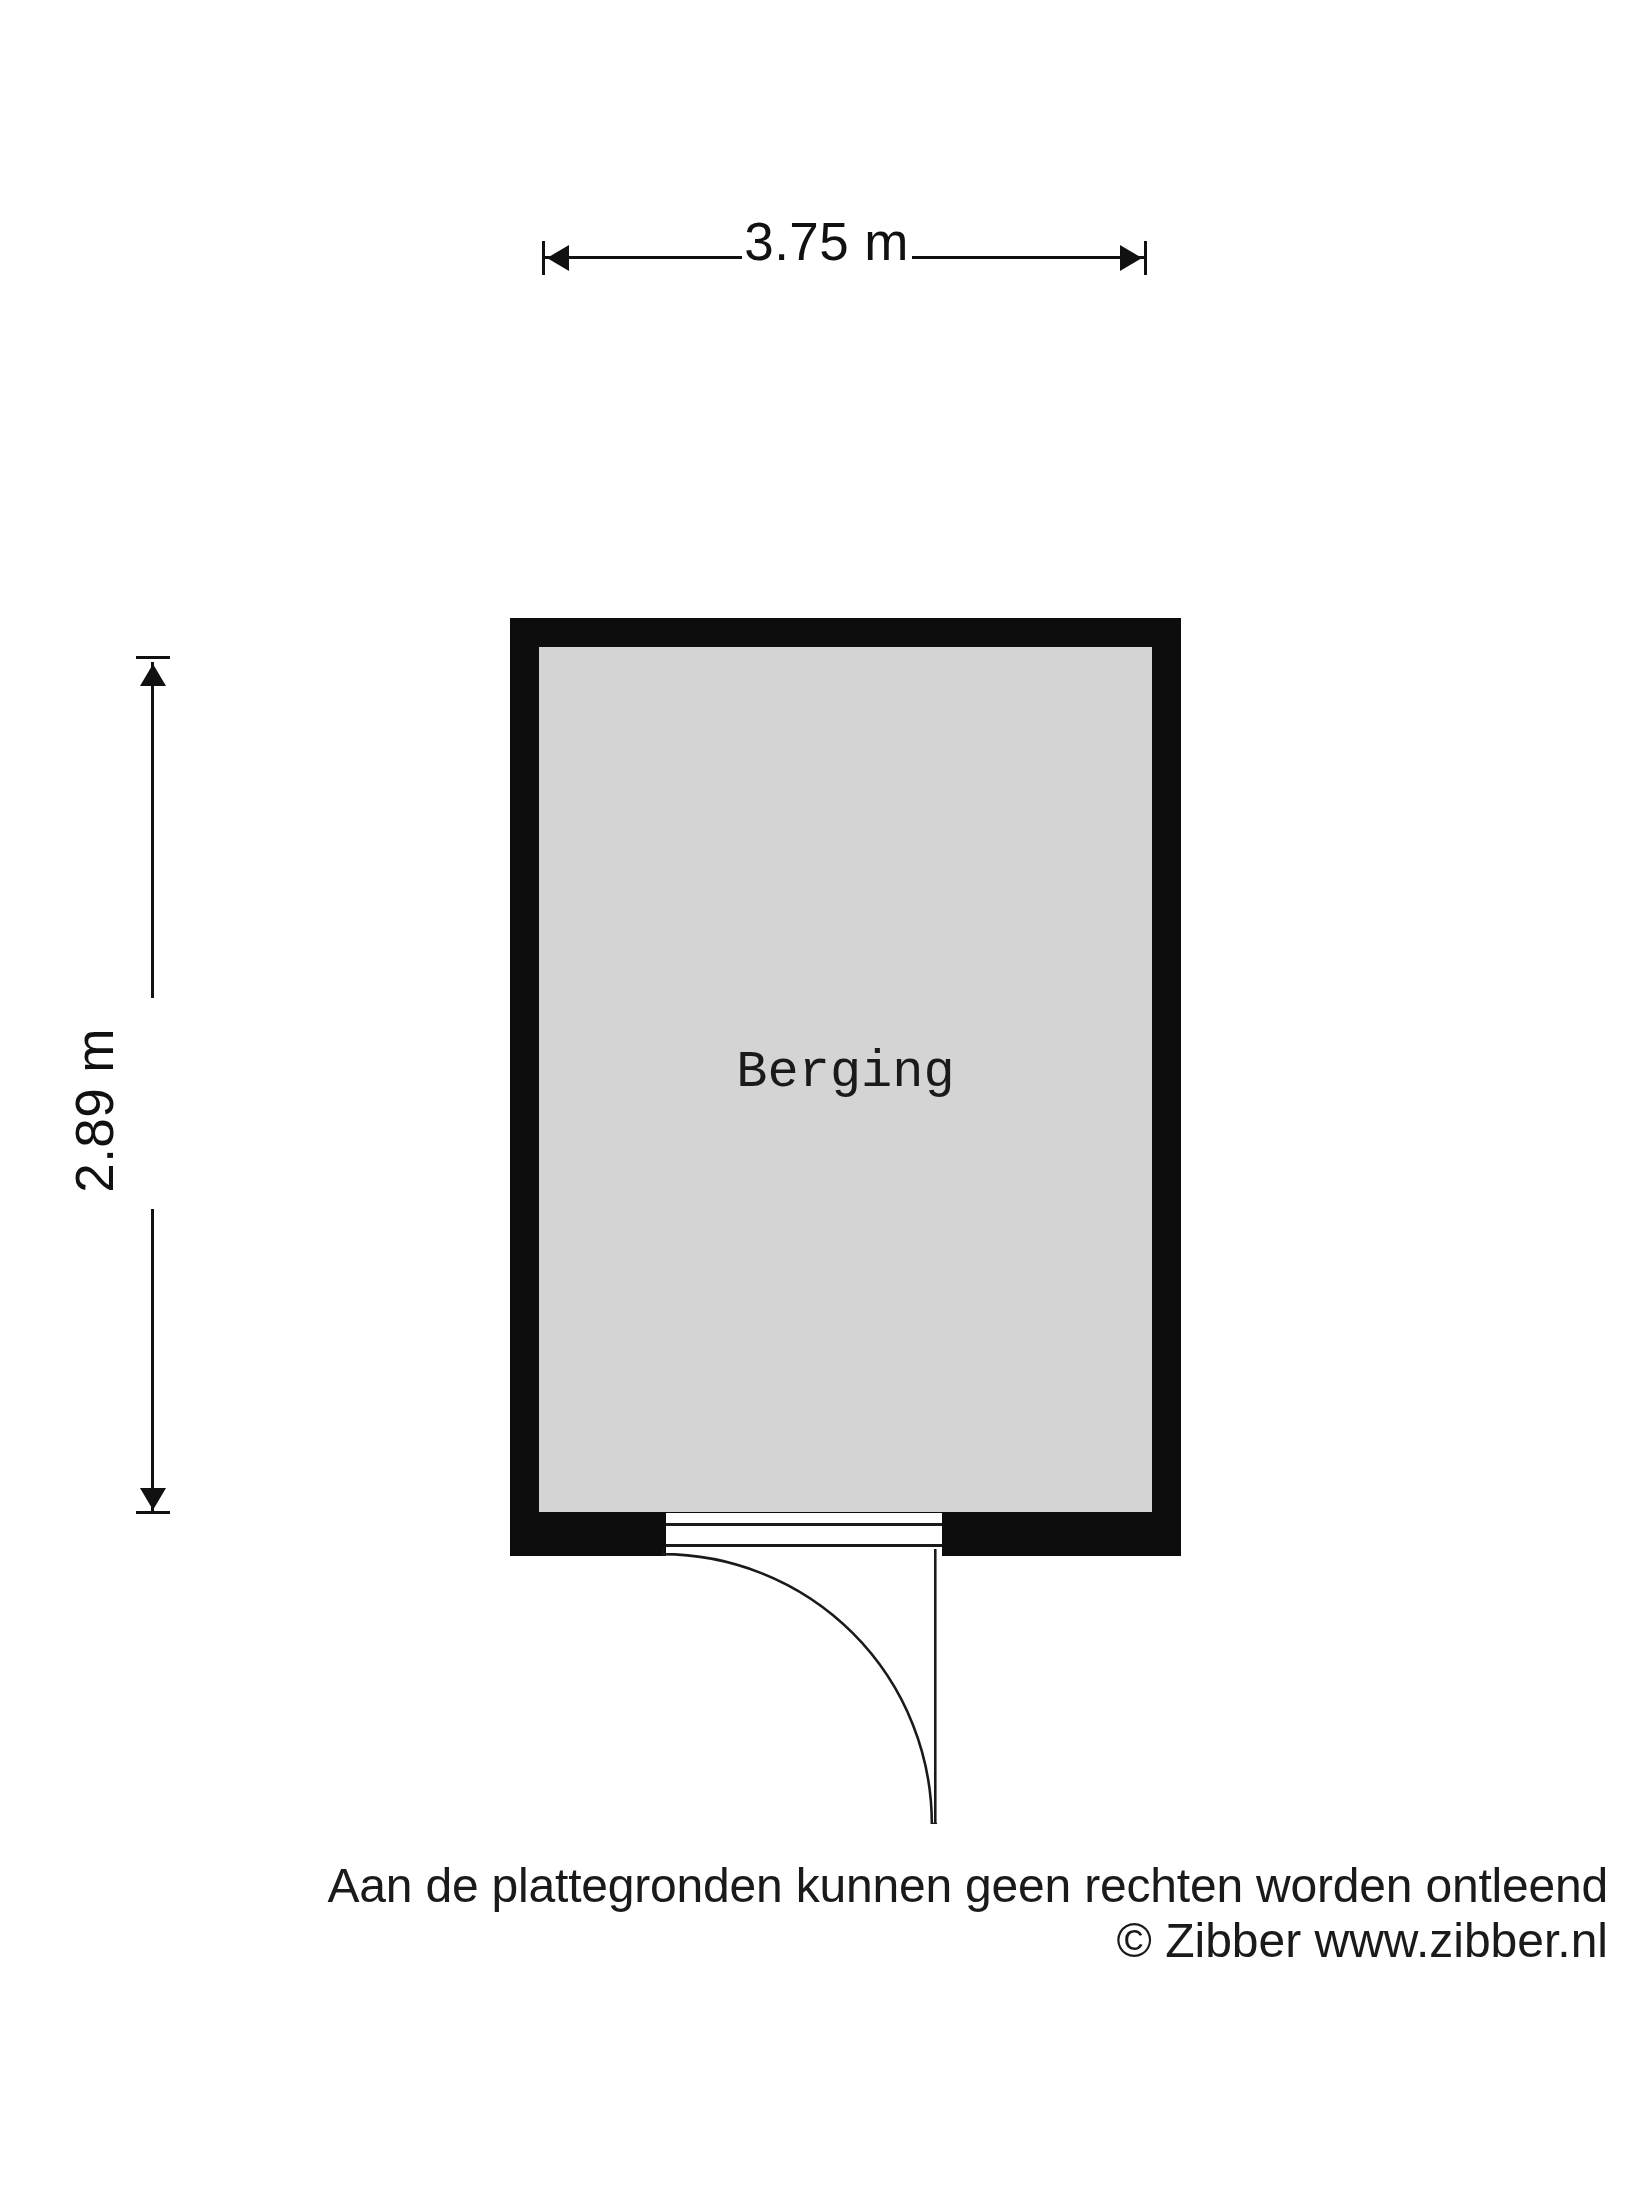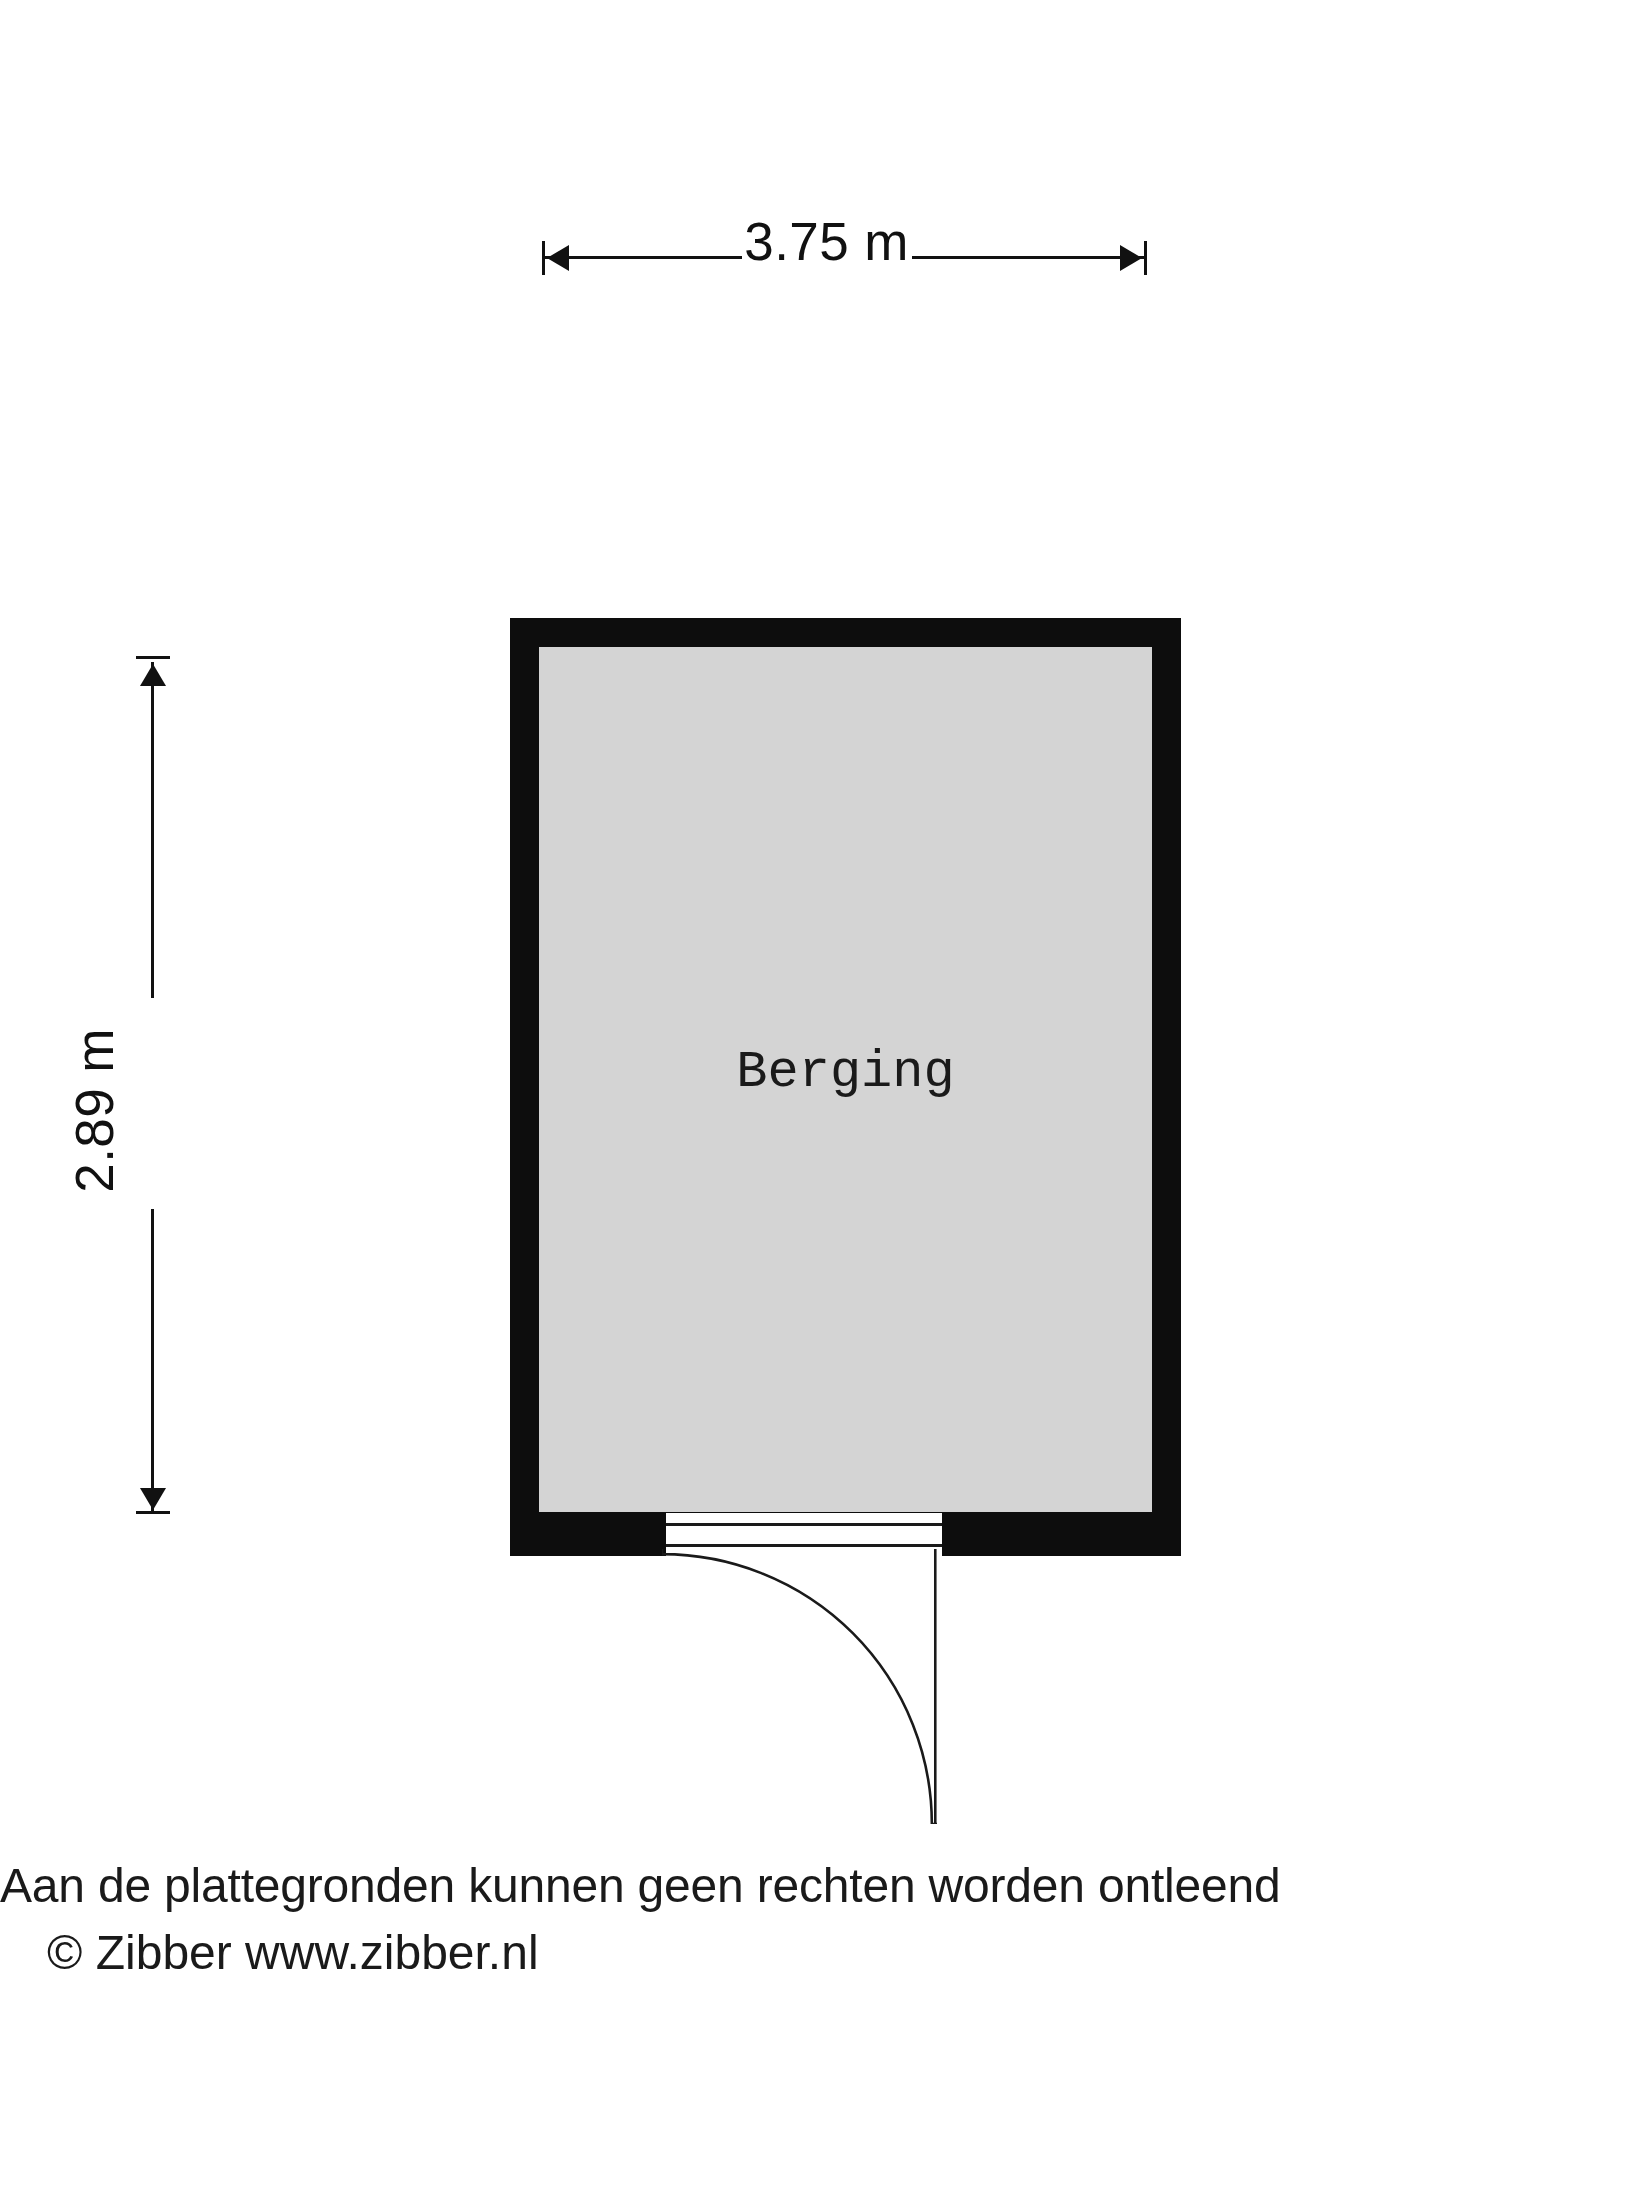--- a/index.html
+++ b/index.html
@@ -212,32 +212,31 @@
     width: 275px;
     height: 275px;
   }
 
   
   .footer {
     position: absolute;
     left: 0;
     top: 1858px;
     width: 1608px;
-    text-align: left;
+    text-align: right;
   }
   .footer-line1 {
     font-size: 48px;
     color: #1a1a1a;
     white-space: nowrap;
     letter-spacing: -0.2px;
   }
   .footer-line2 {
     font-size: 48px;
     color: #1a1a1a;
-    margin-top: 12px;
     padding-left: 47px;
   }
 </style>
 </head>
 <body>
 
 <div id="floorplan-stage">
 
   <div class="dim-top-label">3.75 m</div>
   <div class="dim-top-cap-left"></div>

